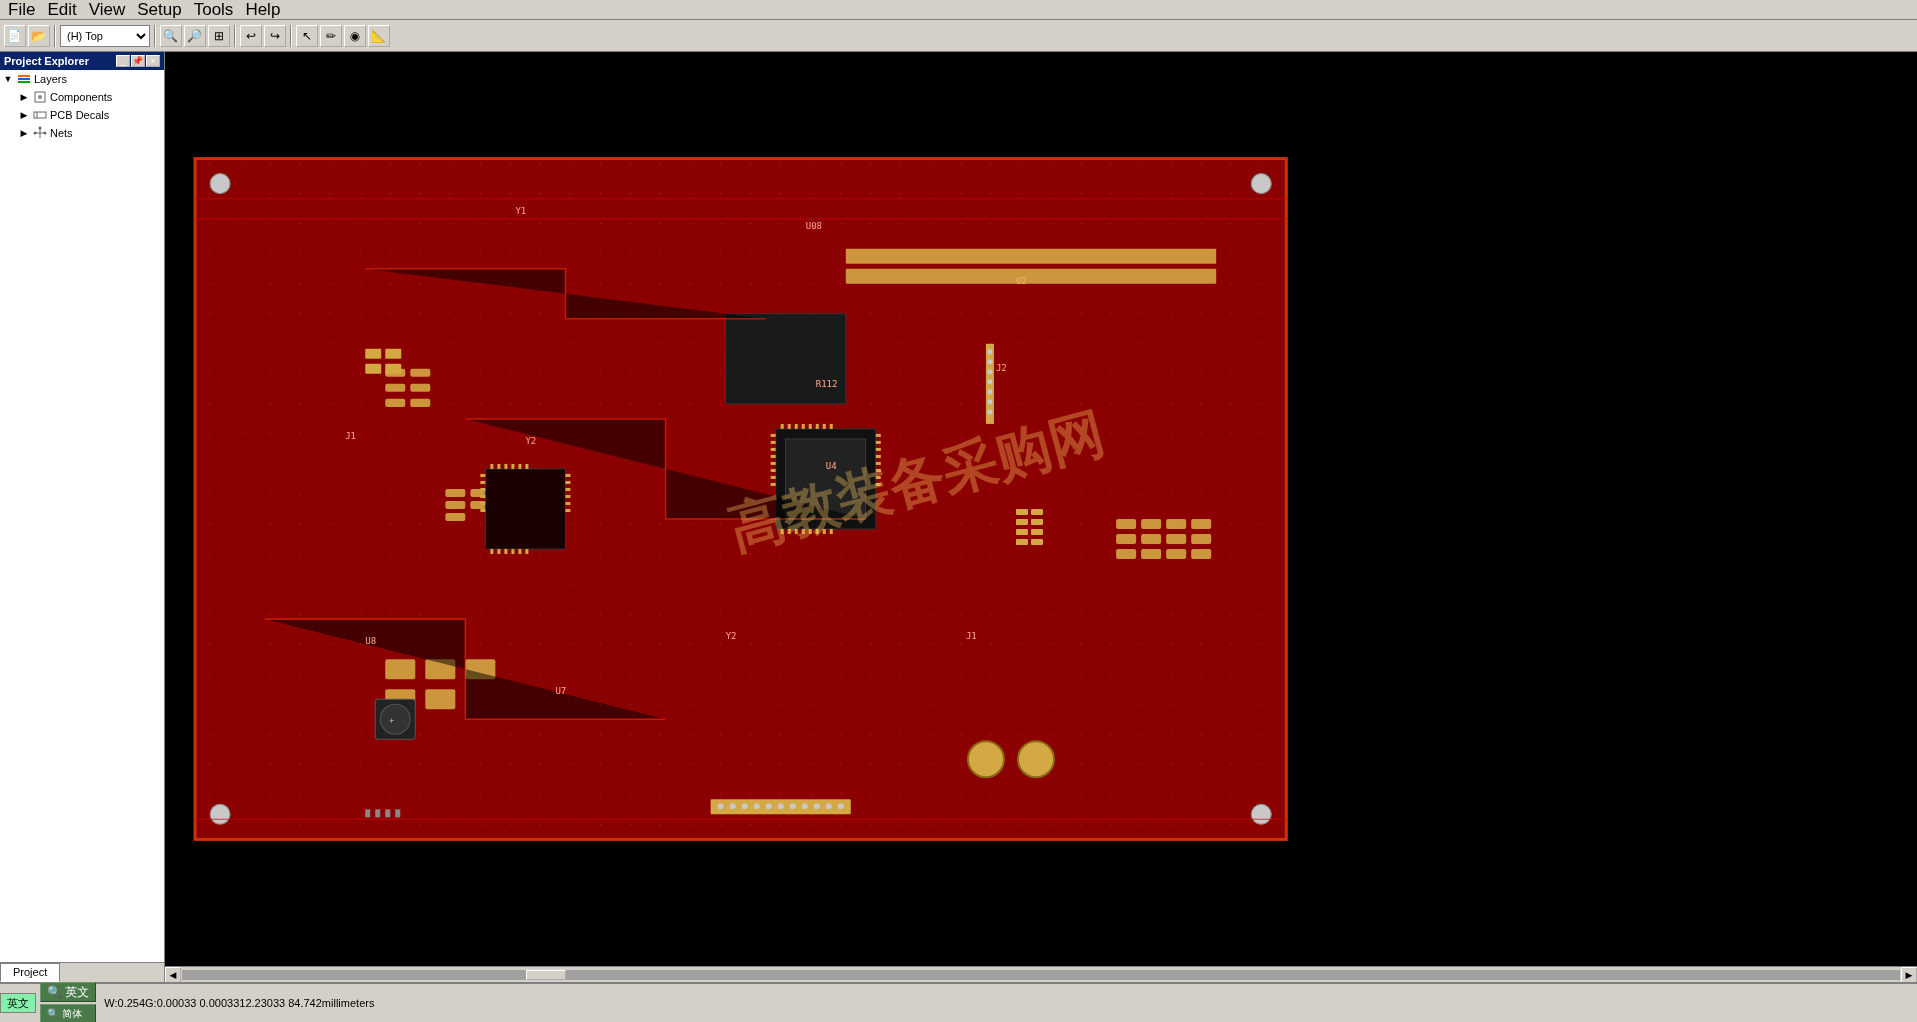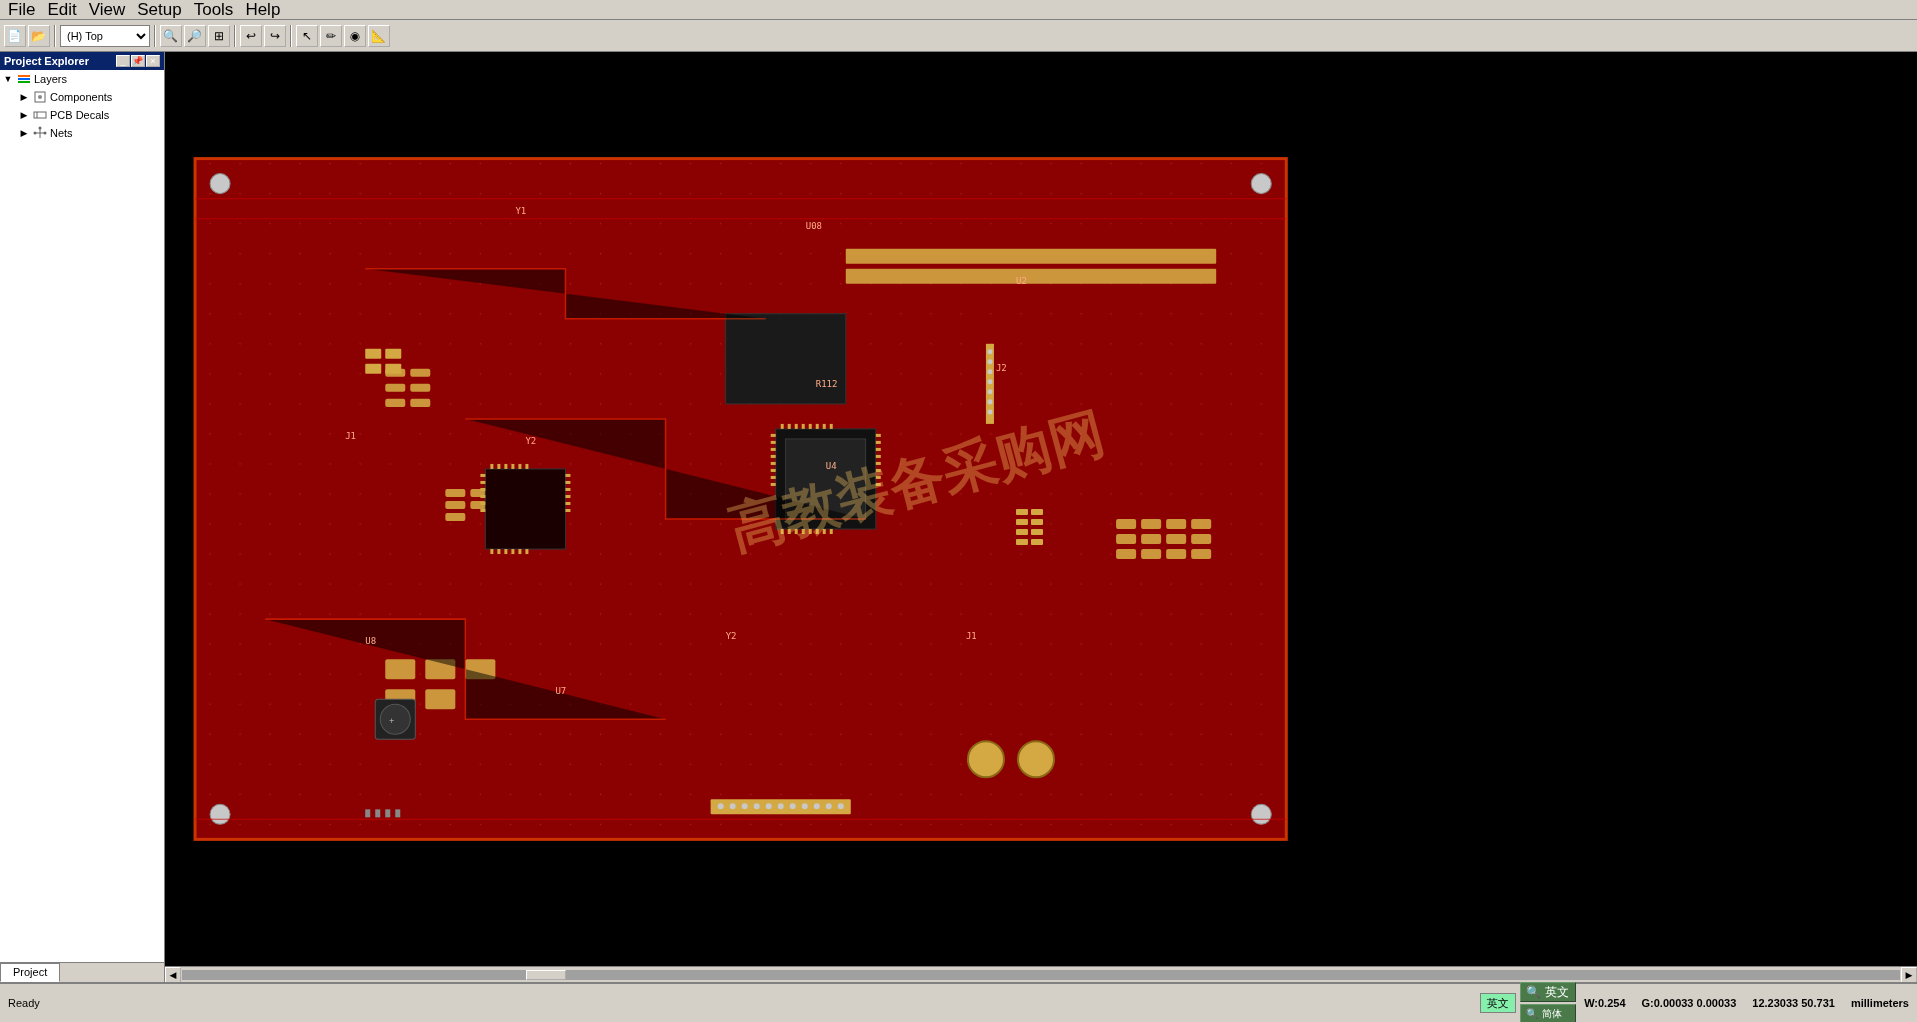--- a/index.html
+++ b/index.html
@@ -42,21 +42,21 @@
     .scrollbar-btn { width: 16px; height: 16px; background: #d4d0c8; border: 1px outset #ffffff; display: flex; align-items: center; justify-content: center; font-size: 9px; cursor: pointer; }
     .scrollbar-track { flex: 1; height: 10px; background: #a0a0a0; margin: 0 1px; position: relative; }
     .scrollbar-thumb { height: 10px; width: 40px; background: #d4d0c8; border: 1px outset #ffffff; position: absolute; left: 20%; }
 
     
     .status-bar { height: 40px; background: #d4d0c8; border-top: 2px solid #808080; display: flex; align-items: center; }
     .status-left { padding: 2px 8px; font-size: 11px; flex: 1; display: flex; align-items: center; }
     .status-center { display: flex; align-items: center; justify-content: center; gap: 4px; }
     .status-center-btn { background: #4a7a4a; color: white; border: 1px outset #6a9a6a; padding: 2px 6px; font-size: 11px; cursor: pointer; height: 20px; display: flex; align-items: center; }
     .status-lang { background: #86efac; border: 1px solid #808080; padding: 2px 6px; font-size: 11px; height: 20px; display: flex; align-items: center; }
-    .status-right { padding: 2px 8px; font-size: 11px; display: flex; gap: 16px; align-items: center; font-weight: bold; }
+    .status-right { padding: 2px 8px; font-size: 11px; display: flex; gap: 0; align-items: center; }
     .status-coord { font-size: 11px; }
 
     
     .output-panel { height: 20px; background: #d4d0c8; border-top: 1px solid #808080; display: flex; align-items: center; }
     .output-tab { padding: 2px 8px; font-size: 11px; background: white; border: 1px solid #808080; cursor: pointer; height: 18px; display: flex; align-items: center; }
   </style>
 </head>
 <body>
 
 <div class="menu-bar">
@@ -380,30 +380,27 @@
         <div class="scrollbar-track">
           <div class="scrollbar-thumb"></div>
         </div>
         <div class="scrollbar-btn">▶</div>
       </div>
     </div>
   </div>
 
 
   <div class="status-bar">
-    <div class="status-left">
-      <span>Ready</span>
-    </div>
     <div class="status-center">
       <div class="status-lang">英文</div>
       <div style="display:flex;flex-direction:column;gap:2px;">
         <div class="status-center-btn" style="font-size:12px;">🔍 英文</div>
         <div class="status-center-btn" style="font-size:10px;">🔍 简体</div>
       </div>
     </div>
     <div class="status-right">
       <span class="status-coord">W:0.254</span>
       <span class="status-coord">G:0.00033 0.00033</span>
-      <span class="status-coord">12.23033  50.731</span>
+      <span class="status-coord">12.23033  84.742</span>
       <span class="status-coord">millimeters</span>
     </div>
   </div>
 </div>
 
 </body></html>

